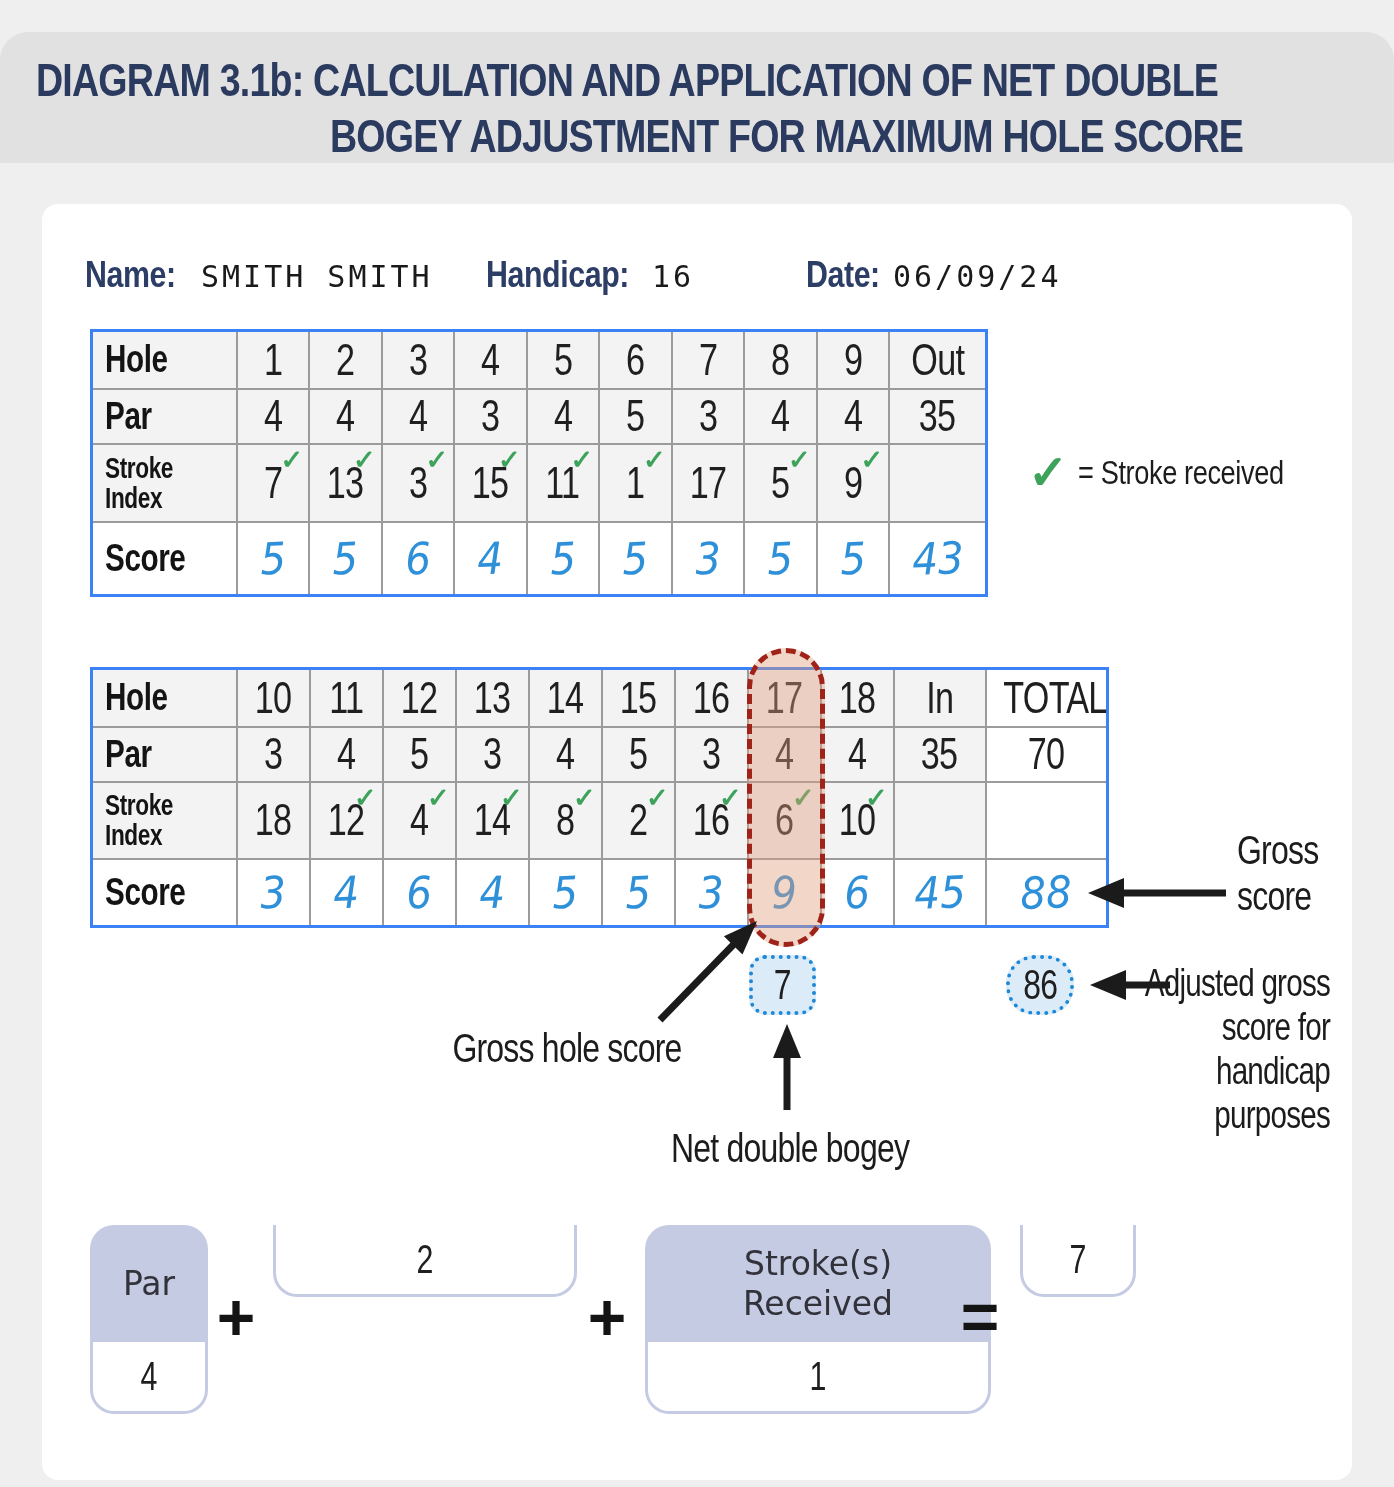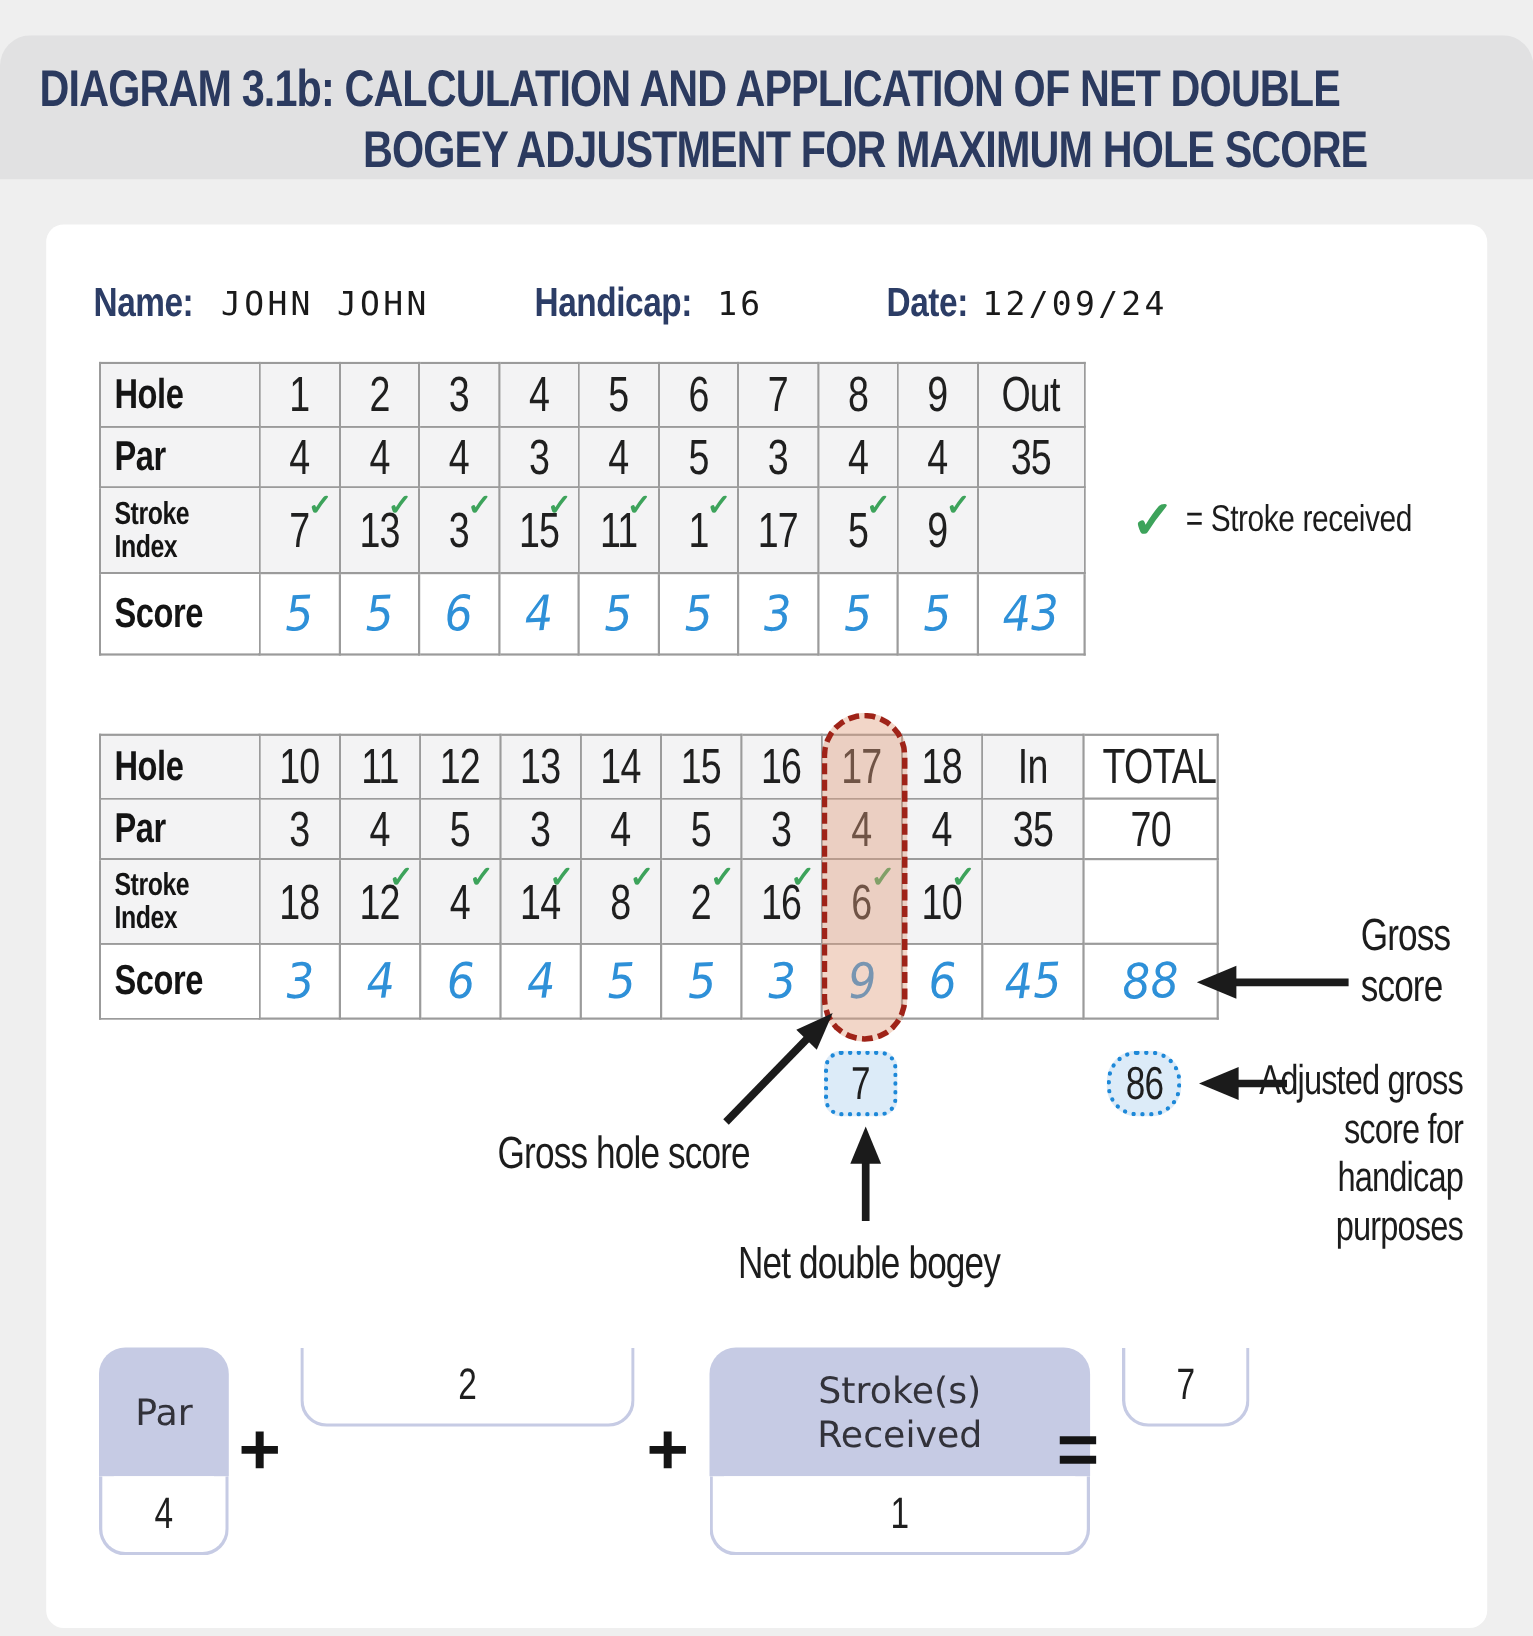--- a/index.html
+++ b/index.html
@@ -13,21 +13,21 @@
   #title-line2{left:330px;top:76px;}
 
   
   #card{position:absolute;left:42px;top:172px;width:1310px;height:1276px;background:#ffffff;border-radius:16px;}
 
   
   .navy-label{position:absolute;font-weight:700;font-size:37px;color:#2c3d66;letter-spacing:-0.5px;display:inline-block;transform:scaleX(0.82);transform-origin:left center;white-space:nowrap;}
   .mono-val{position:absolute;font-family:"DejaVu Sans Mono",monospace;font-size:30px;letter-spacing:3px;color:#1a1a1a;white-space:nowrap;}
 
   
-  table.sc{position:absolute;border-collapse:collapse;table-layout:fixed;background:#fff;border:1px solid #3b82f6;}
+  table.sc{position:absolute;border-collapse:collapse;table-layout:fixed;background:#fff;border:3px solid #3b82f6;}
   table.sc td, table.sc th{border:2px solid #9b9b9b;padding:0;text-align:center;vertical-align:middle;position:relative;overflow:visible;}
   table.sc th{text-align:left;padding-left:12px;background:#f3f3f4;}
   table.sc td.shade{background:#f3f3f4;}
   table.sc tr.score-row th{background:#ffffff;}
   .rlabel{font-weight:800;font-size:38px;letter-spacing:-0.5px;color:#141414;display:inline-block;transform:scaleX(0.78);transform-origin:left center;white-space:nowrap;}
   .rlabel.small{font-size:29px;line-height:30px;white-space:normal;width:92px;}
   .num{font-weight:400;font-size:45px;letter-spacing:-1px;color:#1f1f1f;display:inline-block;transform:scaleX(0.76);transform-origin:center center;white-space:nowrap;}
   .hand{font-family:"DejaVu Sans",sans-serif;font-style:italic;font-size:44px;color:#2e90d8;display:inline-block;transform:scaleX(0.92) rotate(-2deg);transform-origin:center center;}
   .check{position:absolute;top:2px;right:5px;color:#3da35b;font-weight:700;font-size:27px;line-height:27px;}
 
@@ -67,25 +67,25 @@
 <div id="canvas">
 
   <div id="title-band">
     <span class="title-line" id="title-line1">DIAGRAM 3.1b: CALCULATION AND APPLICATION OF NET DOUBLE</span>
     <span class="title-line" id="title-line2">BOGEY ADJUSTMENT FOR MAXIMUM HOLE SCORE</span>
   </div>
 
   <div id="card"></div>
 
   <span class="navy-label" style="left:85px;top:222px;">Name:</span>
-  <span class="mono-val" style="left:201px;top:227px;">JOHN JOHN</span>
+  <span class="mono-val" style="left:201px;top:227px;">SMITH SMITH</span>
   <span class="navy-label" style="left:486px;top:222px;">Handicap:</span>
   <span class="mono-val" style="left:652px;top:227px;">16</span>
   <span class="navy-label" style="left:806px;top:222px;">Date:</span>
-  <span class="mono-val" style="left:893px;top:227px;">12/09/24</span>
+  <span class="mono-val" style="left:893px;top:227px;">06/09/24</span>
 
   <table class="sc" id="table-front" style="left:90px;top:297px;width:895px;height:265px;">
     <colgroup>
       <col style="width:145px">
         <col style="width:72.5px">
         <col style="width:72.5px">
         <col style="width:72.5px">
         <col style="width:72.5px">
         <col style="width:72.5px">
         <col style="width:72.5px">

